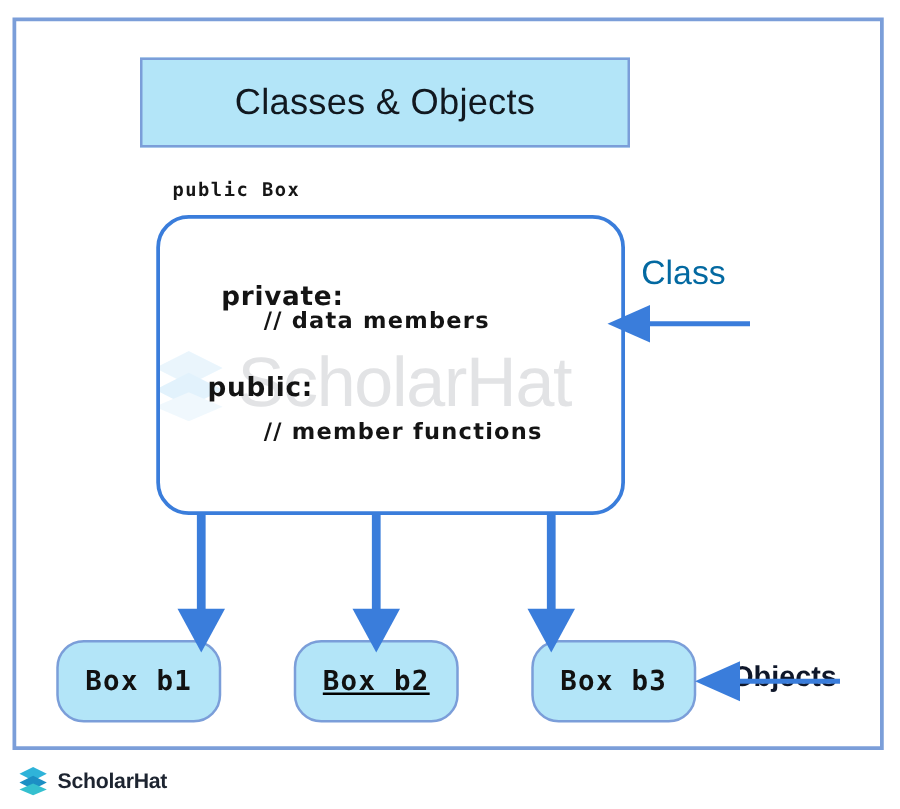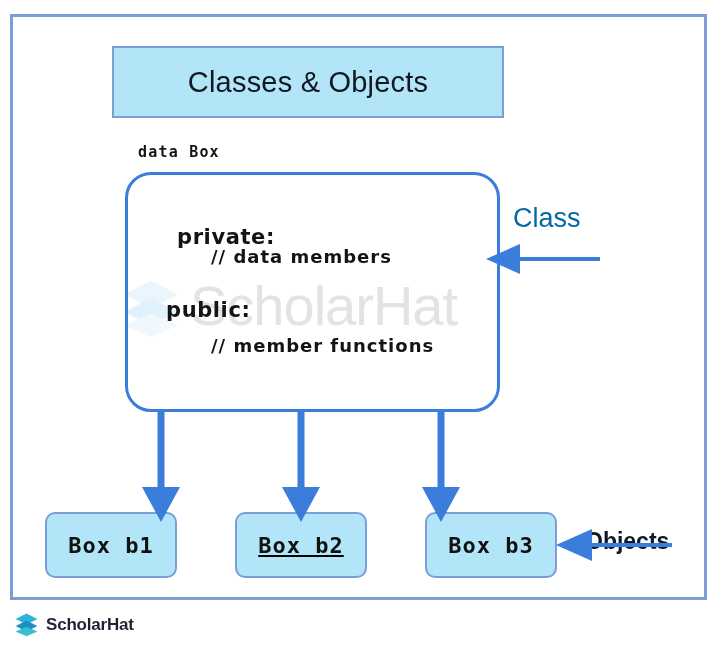--- a/index.html
+++ b/index.html
@@ -153,21 +153,21 @@
   }
 
   
   .obj-box {
     position: absolute;
     top: 512px;
     width: 132px;
     height: 66px;
     background: #b3e5f8;
     border: 2px solid #7b9ed9;
-    border-radius: 10px;
+    border-radius: 22px;
     box-sizing: border-box;
     display: flex;
     align-items: center;
     justify-content: center;
   }
   .obj-box.b1 { left: 45px; }
   .obj-box.b2 { left: 235px; text-decoration: underline; }
   .obj-box.b3 { left: 425px; }
   .obj-text {
     font-family: "DejaVu Sans Mono", monospace;
@@ -215,21 +215,21 @@
 <body>
 
 <div id="canvas">
 
   <div class="outer-frame"></div>
 
   <div class="title-box">
     <span class="title-text">Classes &amp; Objects</span>
   </div>
 
-  <div class="class-caption">data Box</div>
+  <div class="class-caption">public Box</div>
 
   <div class="class-box">
 
     <div class="watermark">
       <div class="wm-mark">
         <svg viewBox="0 0 64 64" width="62" height="62" aria-hidden="true">
           <polygon points="32,6 60,20 32,34 4,20" fill="#d9eefb"></polygon>
           <polygon points="32,24 60,38 32,52 4,38" fill="#cbe8fa"></polygon>
           <polygon points="32,40 60,52 32,64 4,52" fill="#e4f3fc"></polygon>
         </svg>

